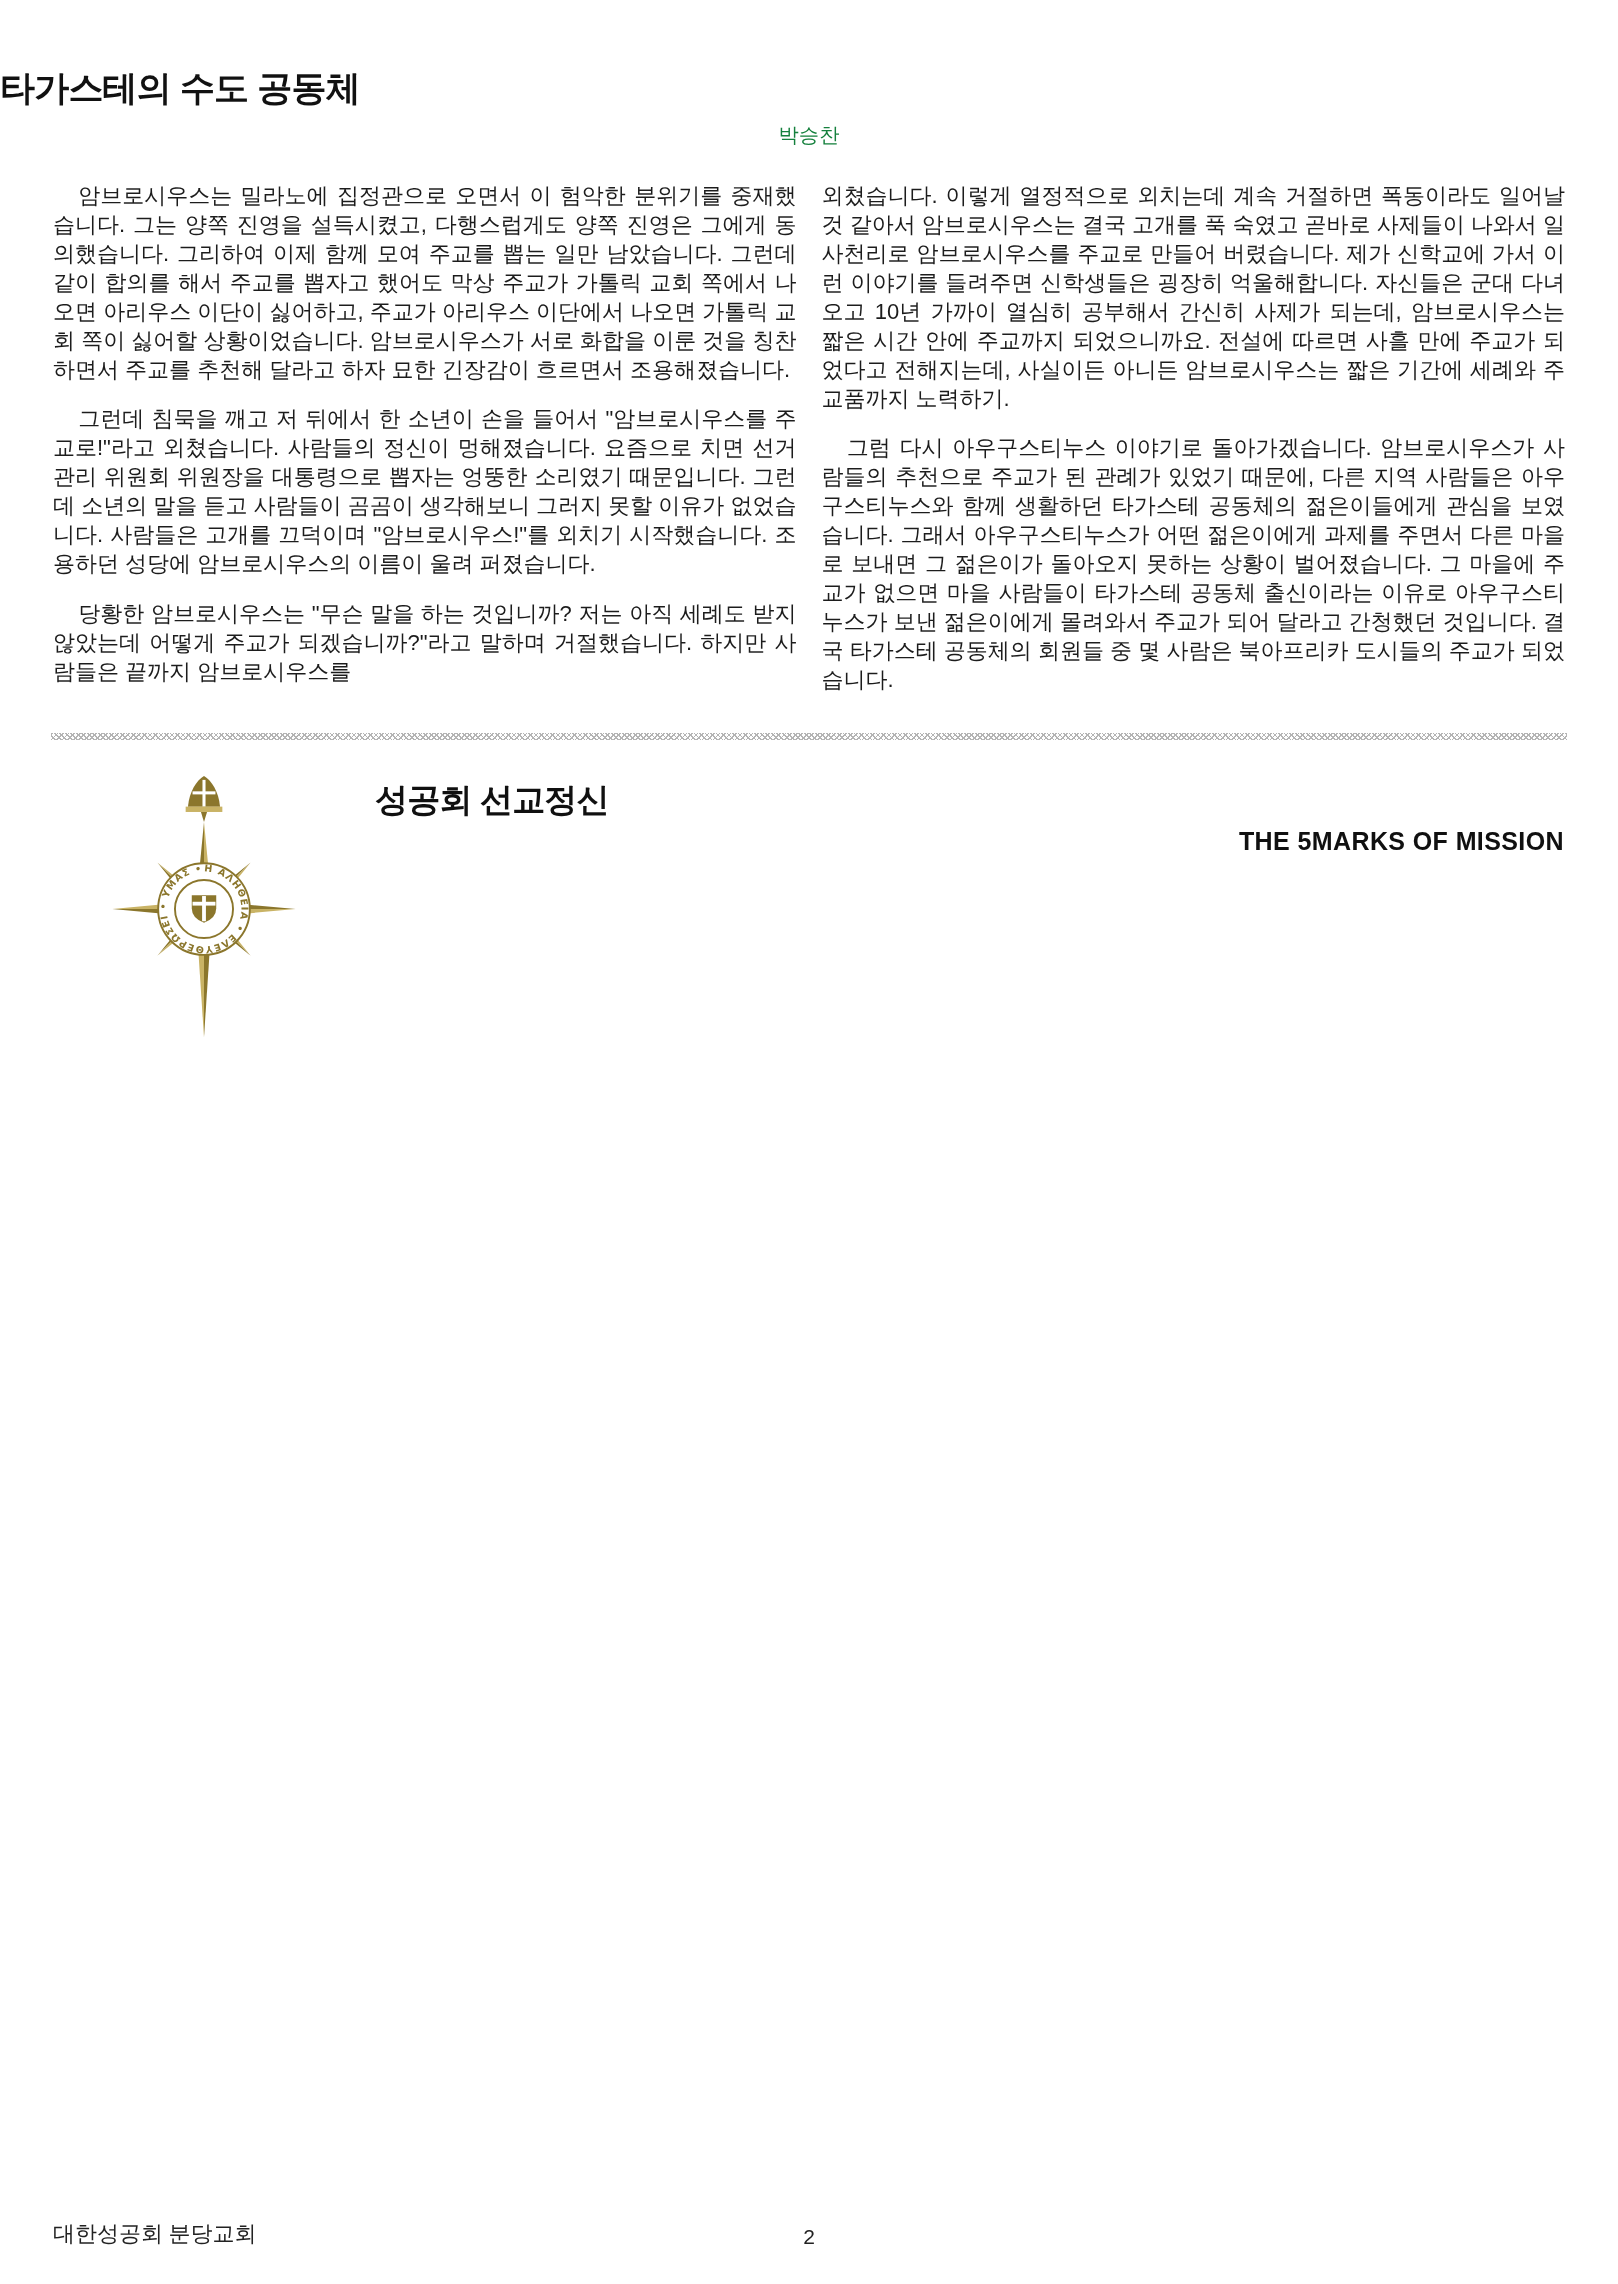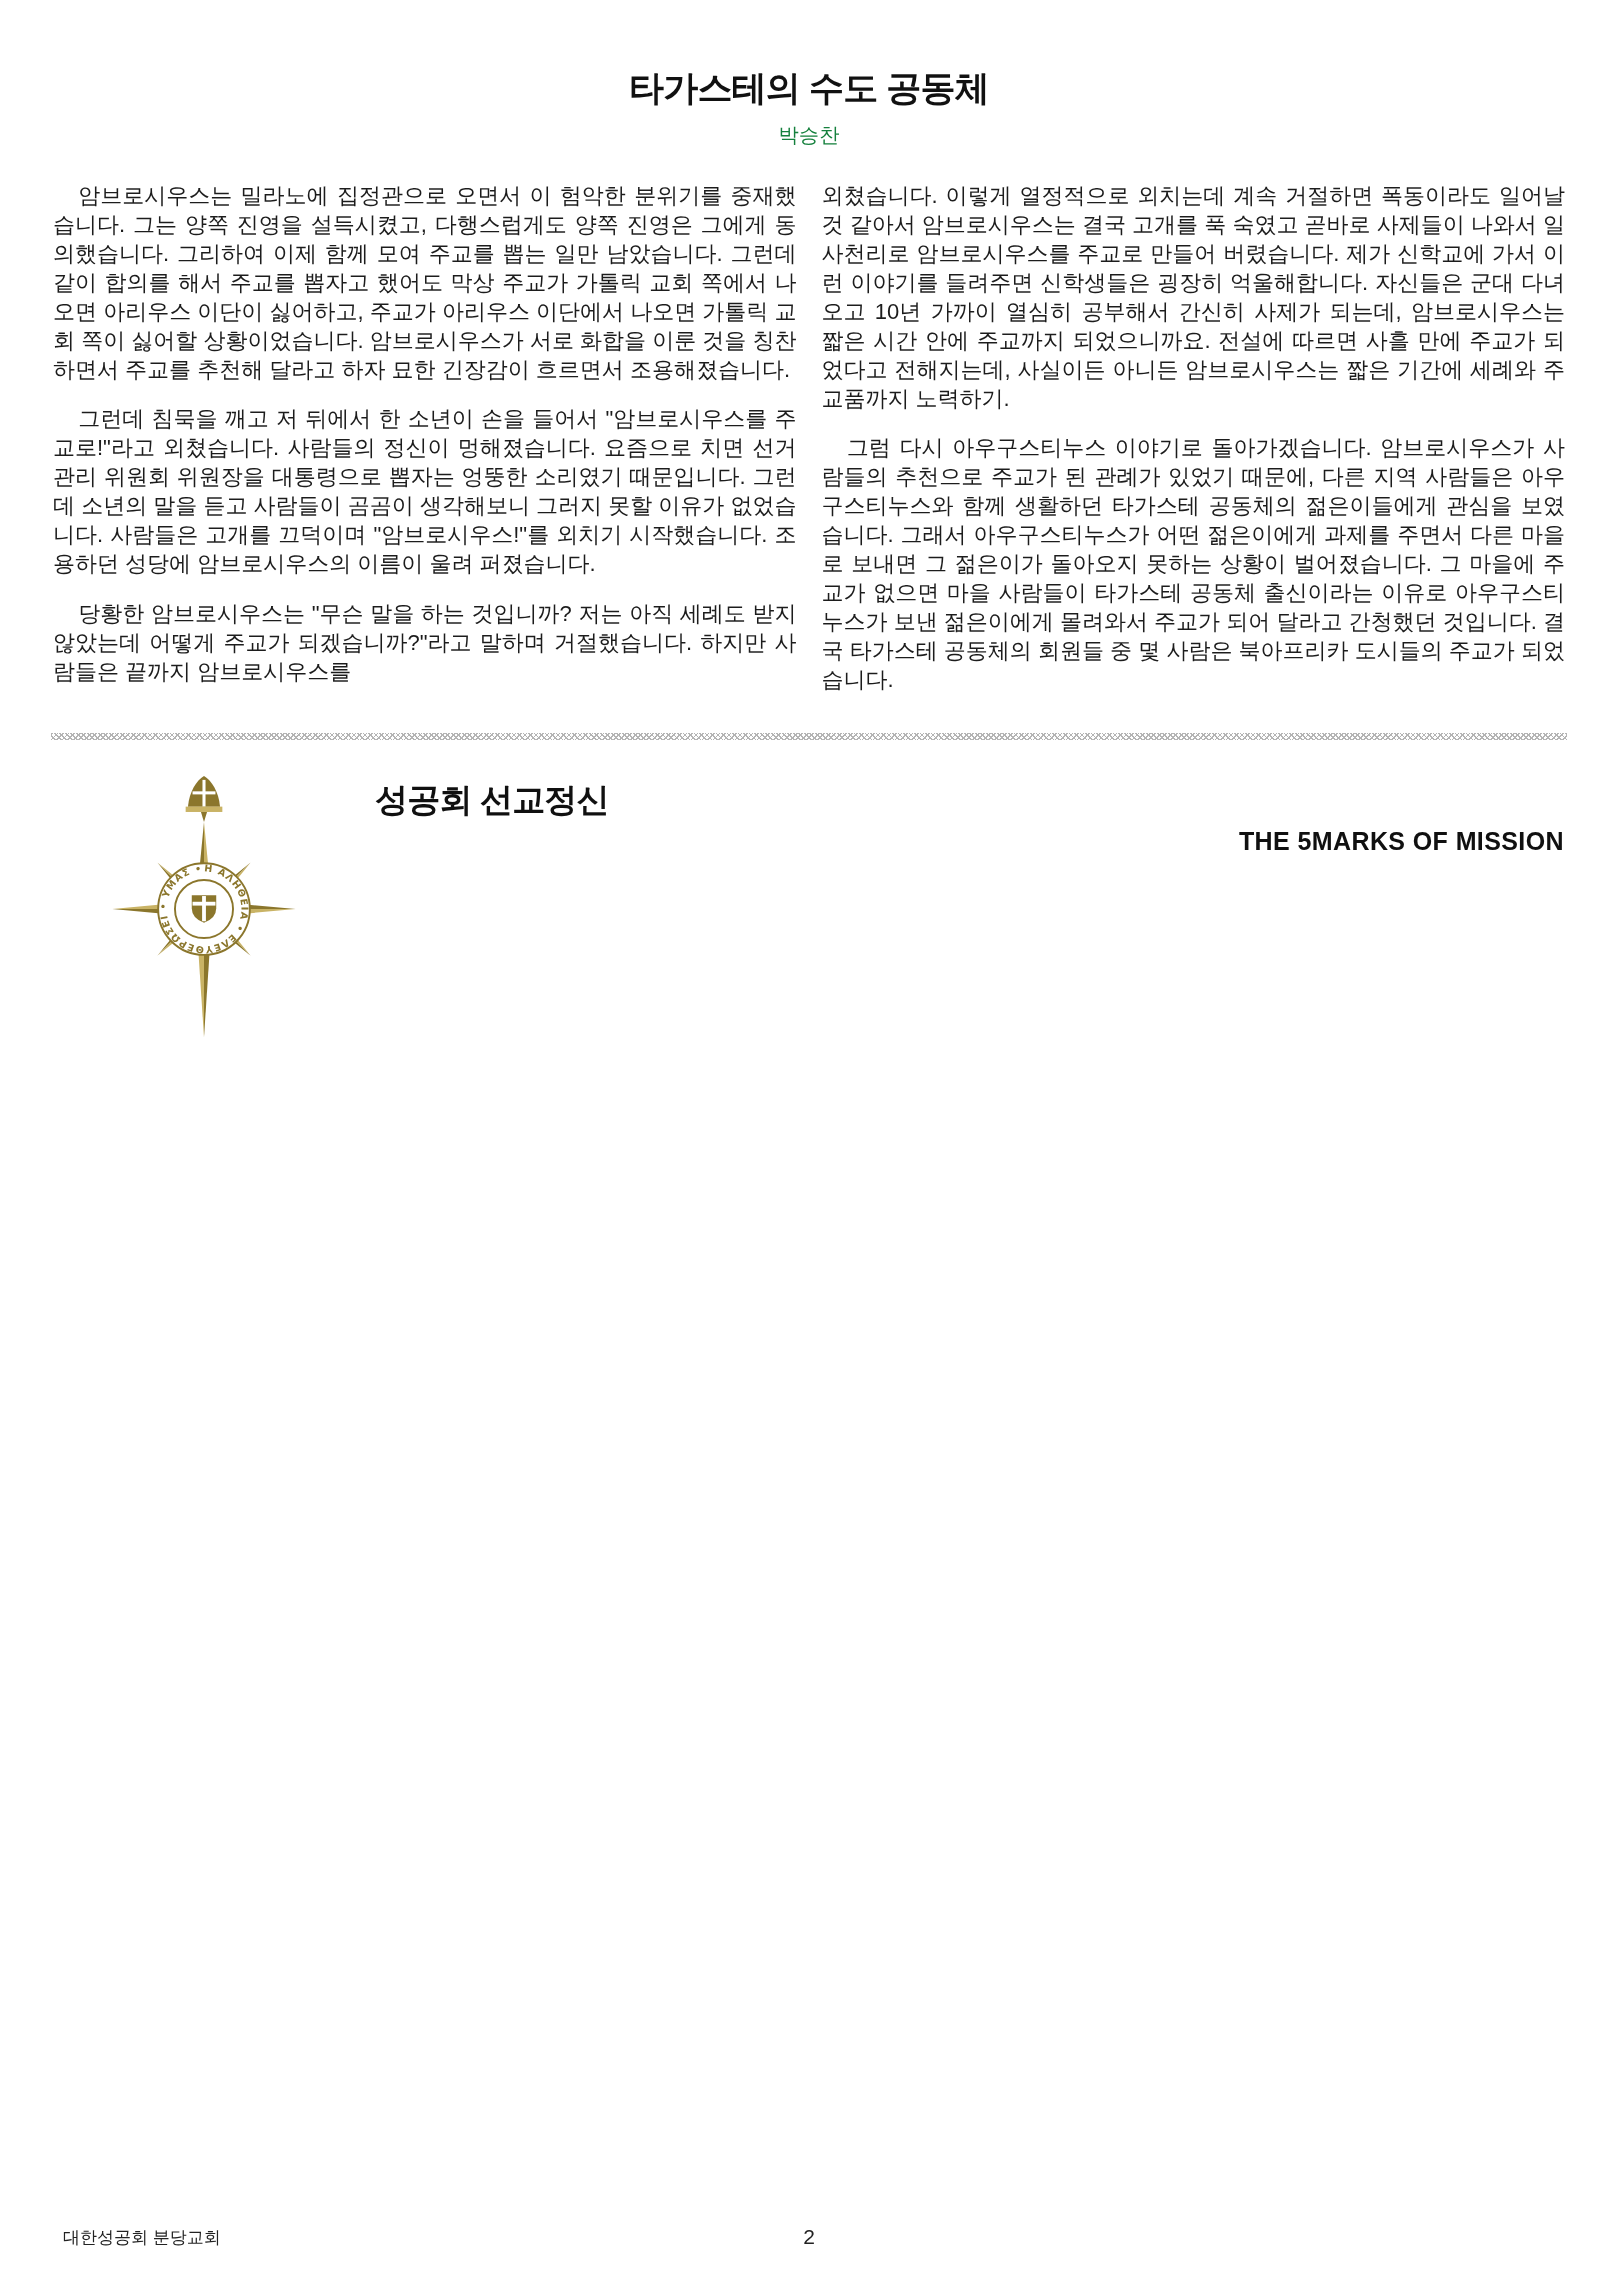--- a/index.html
+++ b/index.html
@@ -7,21 +7,20 @@
     width: 1618px; height: 2284px;
     font-family: "Liberation Sans", "DejaVu Sans", sans-serif;
     color: #1c1c1c;
     position: relative;
     overflow: hidden;
   }
   .page { position: relative; width: 1618px; height: 2284px; }
 
   
   .article-title {
-    text-align: center;
     margin: 0; padding-top: 65px;
     font-size: 35px; font-weight: 800; color: #111;
     letter-spacing: -0.8px;
   }
   .article-author {
     text-align: center;
     margin-top: 9px;
     font-size: 20.3px; color: #15803d;
   }
 
@@ -79,22 +78,22 @@
     margin: 25.6px 0 0 0;
     padding-left: 36px;
     font-size: 22.6px;
     line-height: 30px;
     color: #1c1c1c;
   }
   ol.mission-list li { margin-bottom: 12.8px; padding-left: 4.5px; }
 
   
   .footer-church {
-    position: absolute; left: 63px; bottom: 35px;
-    font-size: 17px; color: #222;
+    position: absolute; left: 53px; bottom: 35px;
+    font-size: 22px; color: #222; font-family: Liberation Serif, serif;
   }
   .footer-page {
     position: absolute; left: 0; right: 0; bottom: 35px;
     text-align: center; font-size: 21px; color: #222;
   }
 </style>
 </head>
 <body>
 
 <div class="page">

